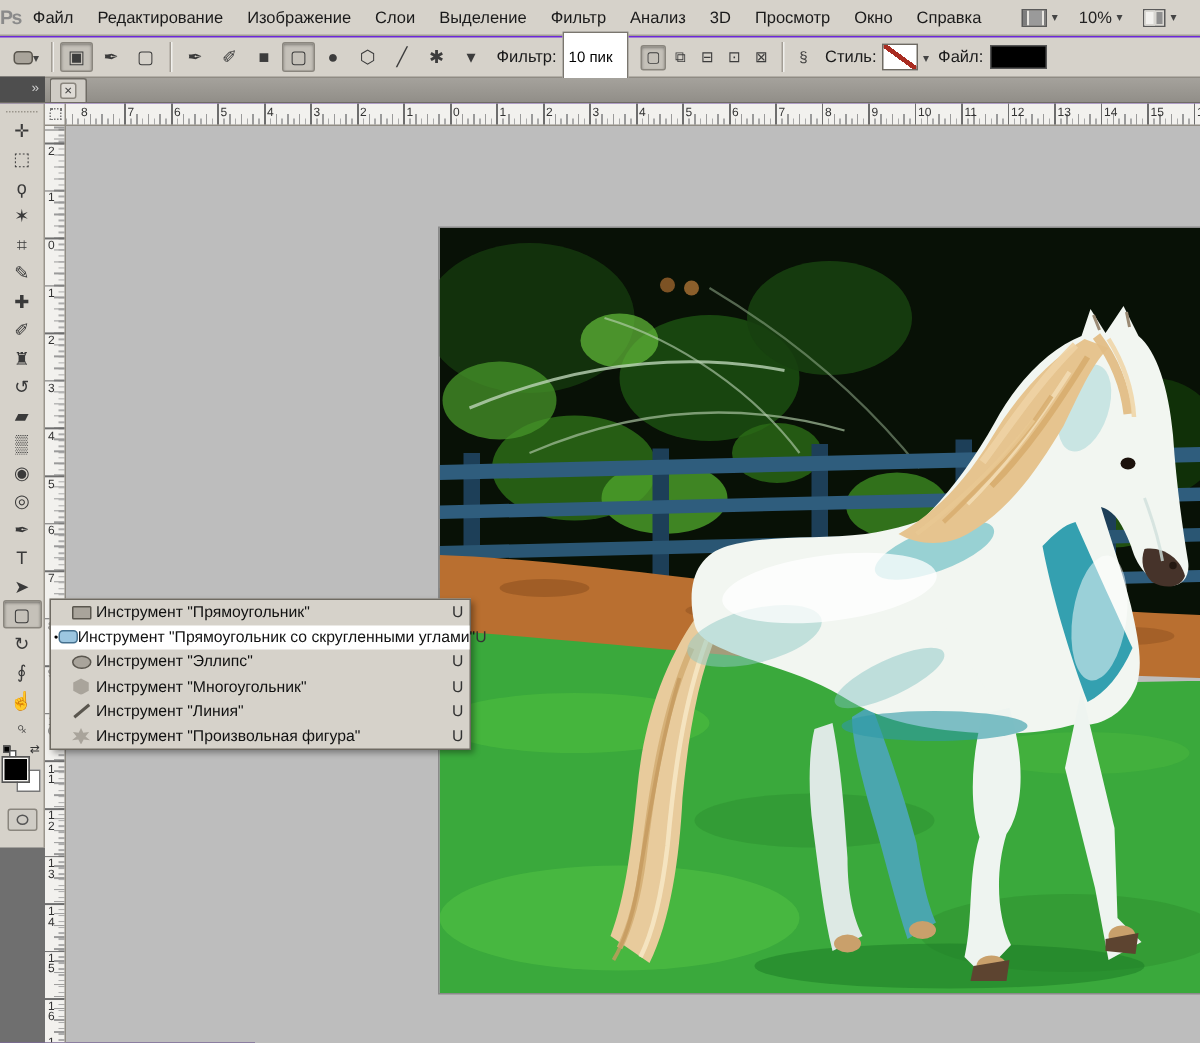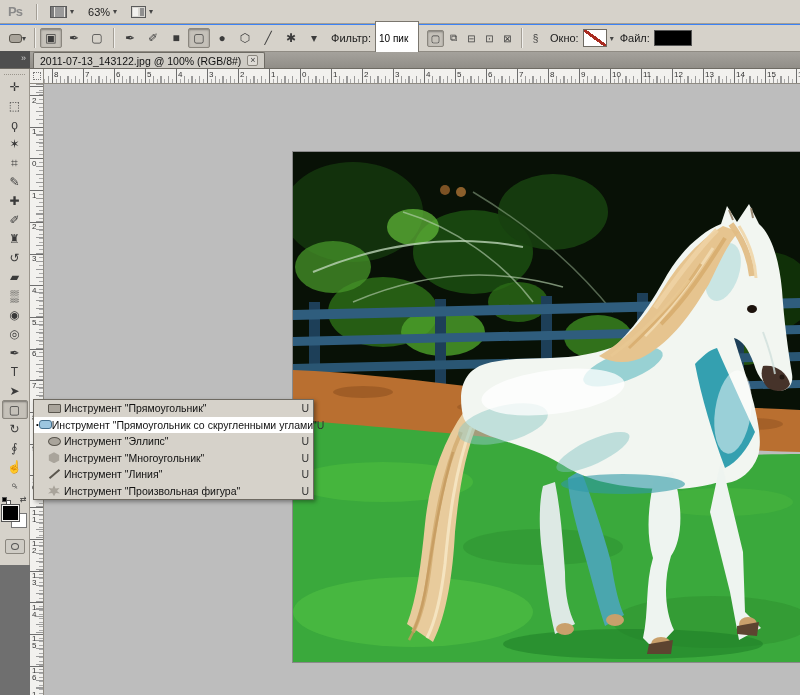--- a/index.html
+++ b/index.html
@@ -1,18 +1,18 @@
 <!DOCTYPE html>
 <html><head>
 <meta charset="utf-8">
 <style>
   * { margin:0; padding:0; box-sizing:border-box; }
   html,body { width:800px; height:695px; overflow:hidden;
     font-family:"Liberation Sans", sans-serif; background:#6f6f6f; }
-  .app { position:relative; width:800px; height:695px; background:#3b82f6;text-decoration:underline; }
+  .app { position:relative; width:800px; height:695px; background:#6d28d9;text-decoration:underline; }
 
   
   .menubar { position:absolute; left:0; top:0; width:800px; height:24px;
     background:#d6d2ca; border-bottom:1px solid #a39e95;
     display:flex; align-items:center; font-size:11px; color:#1a1a1a; }
   .ps-logo { width:30px; text-align:center; font-weight:bold; font-size:13px;
     color:#8a8a8a; letter-spacing:-1px; }
   .menu-item { padding:3px 8px; cursor:default; white-space:nowrap; }
   .mb-sep { width:1px; height:16px; background:#a39e95; margin:0 6px;
     box-shadow:1px 0 0 #f0efec; }
@@ -136,27 +136,40 @@
   .fi-shape { width:12px; height:11px; border:none; background:#a9a49b;
     clip-path:polygon(50% 0,63% 30%,95% 25%,75% 52%,100% 75%,65% 70%,50% 100%,35% 70%,0 75%,25% 52%,5% 25%,37% 30%); }
 </style>
 </head>
 <body>
 
 <div class="app">
 
   <div class="menubar">
     <span class="ps-logo">Ps</span>
+    <span id="menu-items" style="display:flex">
+        <span class="menu-item">Файл</span>
+        <span class="menu-item">Редактирование</span>
+        <span class="menu-item">Изображение</span>
+        <span class="menu-item">Слои</span>
+        <span class="menu-item">Выделение</span>
+        <span class="menu-item">Фильтр</span>
+        <span class="menu-item">Анализ</span>
+        <span class="menu-item">3D</span>
+        <span class="menu-item">Просмотр</span>
+        <span class="menu-item">Окно</span>
+        <span class="menu-item">Справка</span>
+      </span>
     <span class="mb-sep"></span>
     <span class="mb-ctrl">
       <span class="ic-bridge"></span>
       <span class="dd">▾</span>
     </span>
     <span class="mb-ctrl">
-      <span class="zoom-val">63%</span>
+      <span class="zoom-val">10%</span>
       <span class="dd">▾</span>
     </span>
     <span class="mb-ctrl">
       <span class="ic-arrange">
           <i></i>
           <i></i>
         </span>
       <span class="dd">▾</span>
     </span>
     <span class="mb-ctrl">
@@ -193,31 +206,30 @@
     <span style="width:8px"></span>
     <span id="combine-buttons" style="display:flex;gap:1px">
         <span class="obtn small pressed">▢</span>
         <span class="obtn small">⧉</span>
         <span class="obtn small">⊟</span>
         <span class="obtn small">⊡</span>
         <span class="obtn small">⊠</span>
       </span>
     <span class="ob-sep"></span>
     <span class="obtn small">§</span>
-    <span class="lbl">Окно:</span>
+    <span class="lbl">Стиль:</span>
     <span class="style-swatch"></span>
     <span class="dd" style="margin-left:3px">▾</span>
     <span class="lbl">Файл:</span>
     <span class="color-swatch" id="shape-color" style="background: rgb(0, 0, 0);"></span>
   </div>
 
   <div class="tabstrip">
     <span class="tools-header">»</span>
     <span class="doc-tab">
-      <span>2011-07-13_143122.jpg @ 100% (RGB/8#)</span>
       <span class="tab-close">×</span>
     </span>
   </div>
 
   <div class="ruler-corner">
       <i></i>
     </div>
   <div class="h-ruler" id="hruler">
       <span style="left: 10px;">8</span>
       <span style="left: 41px;">7</span>

